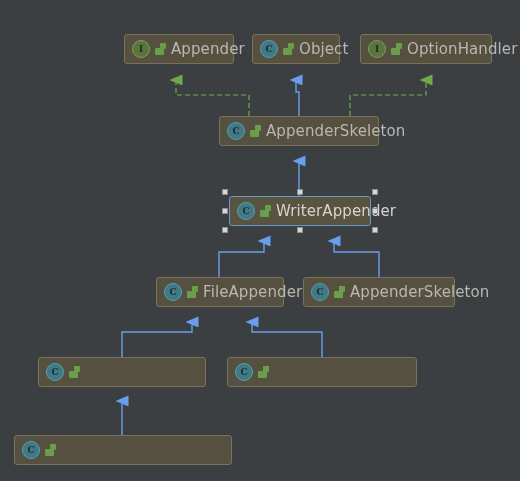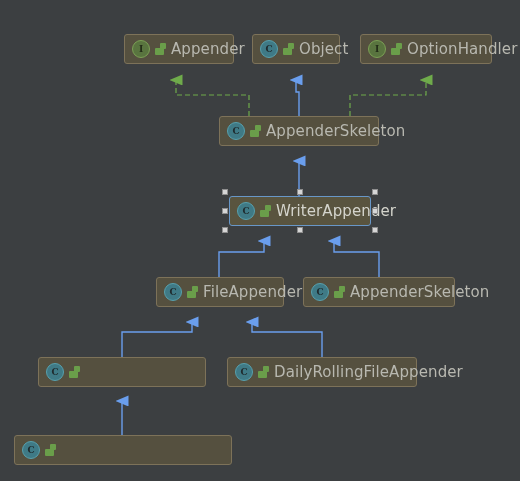--- a/index.html
+++ b/index.html
@@ -217,21 +217,20 @@
         <span class="lock-body"></span>
     </span>
   </div>
 
   <div class="node" style="left:227px; top:357px; width:190px;">
     <span class="type-icon class-icon">C</span>
     <span class="vis-icon">
       <span class="lock-shackle"></span>
         <span class="lock-body"></span>
     </span>
-    <span class="node-label">DailyRollingFileAppender</span>
   </div>
 
   <div class="node" style="left:14px; top:435px; width:218px;">
     <span class="type-icon class-icon">C</span>
     <span class="vis-icon">
       <span class="lock-shackle"></span>
         <span class="lock-body"></span>
     </span>
   </div>
 

